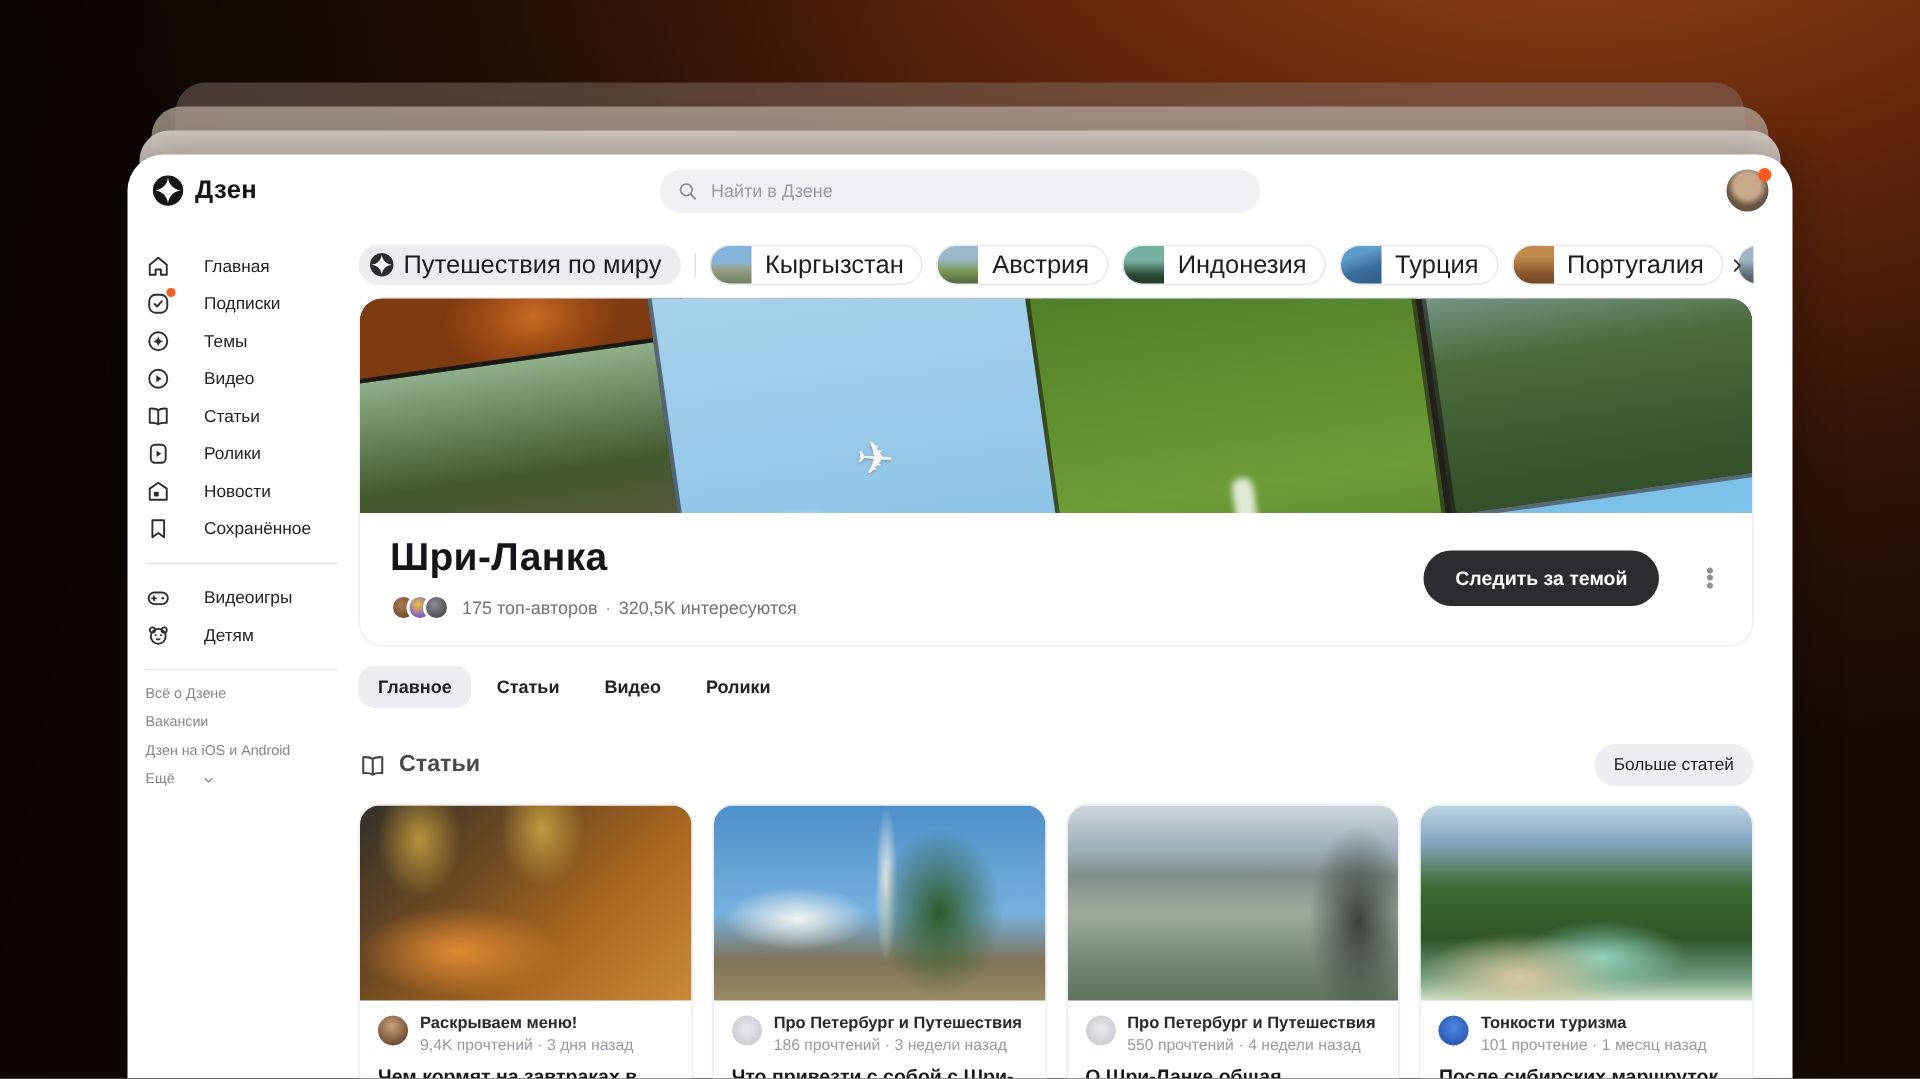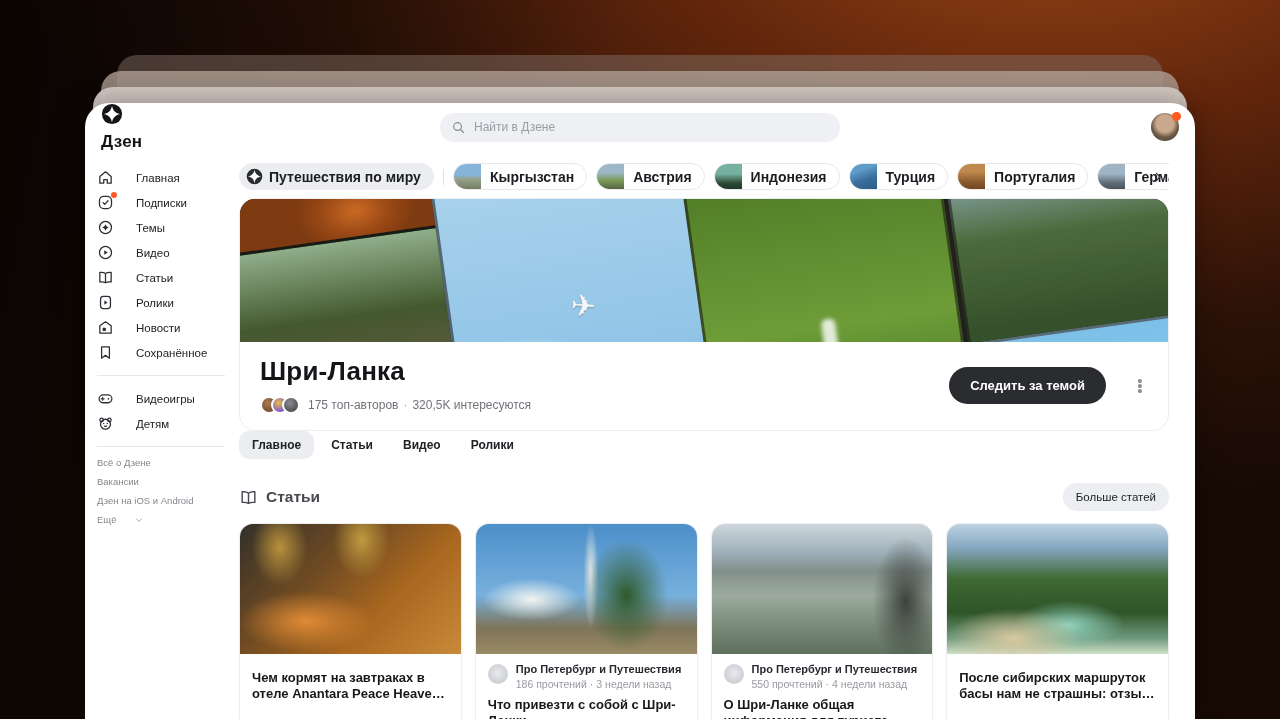--- a/index.html
+++ b/index.html
@@ -19,21 +19,21 @@
 
   .window {
     position:absolute; top:103px; left:85px; right:85px; bottom:0;
     background:#fff; border-radius:24px 24px 0 0; overflow:hidden;
     box-shadow:0 -2px 30px rgba(0,0,0,.35);
     display:flex; flex-direction:column;
   }
 
   
   .topbar { height:48px; flex:0 0 48px; display:flex; align-items:center; padding:0 16px; position:relative; }
-  .logo { display:flex; align-items:flex-start; gap:7px; cursor:pointer;flex-direction:column; }
+  .logo { display:flex; align-items:center; gap:7px; cursor:pointer; }
   .logo-badge { width:22px; height:22px; }
   .logo-text { font-size:17px; font-weight:700; color:#141518; letter-spacing:.2px; }
   .searchbar {
     position:absolute; left:50%; transform:translateX(-50%);
     width:400px; height:29px; background:#eef0f3; border-radius:15px;
     display:flex; align-items:center; padding:0 11px; gap:8px;
   }
   .searchbar input {
     border:none; background:transparent; outline:none; flex:1;
     font-size:12px; color:#3a3b40; font-family:"Liberation Sans", sans-serif;
@@ -60,21 +60,21 @@
   .side-more svg { width:8px; height:8px; }
 
   .content { flex:1; min-width:0; padding:12px 26px 0 0; }
 
   
   .chips { display:flex; align-items:center; gap:9px; height:27px; position:relative; overflow:hidden; }
   .chip {
     height:27px; border-radius:14px; background:#fff; border:1px solid #e7e8ec;
     display:flex; align-items:center; overflow:hidden; cursor:pointer; flex:0 0 auto;
   }
-  .chip-label { font-size:14px; font-weight:700; color:#1c1d21; padding:0 12px 0 9px; white-space:nowrap; }
+  .chip-label { font-size:17px; font-weight:400; color:#1c1d21; padding:0 12px 0 9px; white-space:nowrap; }
   .chip-thumb { width:27px; height:27px; flex:0 0 27px; }
   .chip-active { background:#ebedf0; border-color:#ebedf0; padding-left:6px; }
   .chip-active .chip-label { padding-left:6px; }
   .chip-topic-ic { width:17px; height:17px; border-radius:50%; }
   .chips-sep { width:1px; height:16px; background:#dfe1e5; flex:0 0 1px; }
   .chips-arrow {
     position:absolute; right:0; top:3px; width:22px; height:22px; border:none; background:transparent;
     display:flex; align-items:center; justify-content:center; cursor:pointer; color:#35363b;
   }
   .chips-arrow svg { width:12px; height:12px; }
@@ -122,21 +122,21 @@
   .hero-stats .sep { margin:0 5px; color:#9a9ca2; }
   .follow-btn {
     border:none; cursor:pointer; background:#2a2c30; color:#fff;
     font-family:"Liberation Sans", sans-serif; font-size:13px; font-weight:600;
     border-radius:21px; padding:11px 21px; margin-right:26px;
   }
   .kebab { border:none; background:transparent; cursor:pointer; color:#8e9096; font-size:15px; line-height:5px; letter-spacing:0; width:16px; }
   .kebab span { display:block; height:5px; }
 
   
-  .tabs { display:flex; align-items:center; gap:4px; }
+  .tabs { display:flex; align-items:center; gap:4px; margin-top:13px; }
   .tab { border:none; background:transparent; cursor:pointer; font-family:"Liberation Sans", sans-serif;
          font-size:12px; font-weight:600; color:#212226; padding:7px 13px; border-radius:10px; }
   .tab.active { background:#ebedf0; }
 
   
   .section-head { display:flex; align-items:center; margin-top:24px; }
   .section-title { display:flex; align-items:center; gap:8px; color:#48494f; }
   .section-title svg { width:19px; height:19px; }
   .section-title span { font-size:15.5px; font-weight:700; }
   .more-btn { margin-left:auto; border:none; cursor:pointer; background:#eceef1; color:#1c1d21;
@@ -476,20 +476,29 @@
             </svg>
           <span>Статьи</span>
         </div>
         <button class="more-btn">Больше статей</button>
       </div>
 
       <div class="cards" id="cards">
           <article class="card">
     <div class="card-img img-buffet"></div>
     <div class="card-body">
+      <div class="card-author">
+        <div class="card-av cav-woman"></div>
+        <div>
+          <div class="card-author-name">Раскрываем меню!</div>
+          <div class="card-meta">
+            <span class="reads">9,4K прочтений</span><span class="sep">·</span><span class="date">3 дня назад</span>
+          </div>
+        </div>
+      </div>
       <div class="card-title">Чем кормят на завтраках в отеле Anantara Peace Heaven 5*. Тангалле, Шр…</div>
 
     </div>
   </article>
           <article class="card">
     <div class="card-img img-lighthouse"></div>
     <div class="card-body">
       <div class="card-author">
         <div class="card-av cav-ship"></div>
         <div>
@@ -515,20 +524,29 @@
           </div>
         </div>
       </div>
       <div class="card-title">О Шри-Ланке общая информация для туриста (деньги, язык, обслуживание,…</div>
 
     </div>
   </article>
           <article class="card">
     <div class="card-img img-beach"></div>
     <div class="card-body">
+      <div class="card-author">
+        <div class="card-av cav-blue"></div>
+        <div>
+          <div class="card-author-name">Тонкости туризма</div>
+          <div class="card-meta">
+            <span class="reads">101 прочтение</span><span class="sep">·</span><span class="date">1 месяц назад</span>
+          </div>
+        </div>
+      </div>
       <div class="card-title">После сибирских маршруток басы нам не страшны: отзыв о Шри-Ланке</div>
 
     </div>
   </article>
         </div>
 
     </main>
   </div>
 </div>
 

